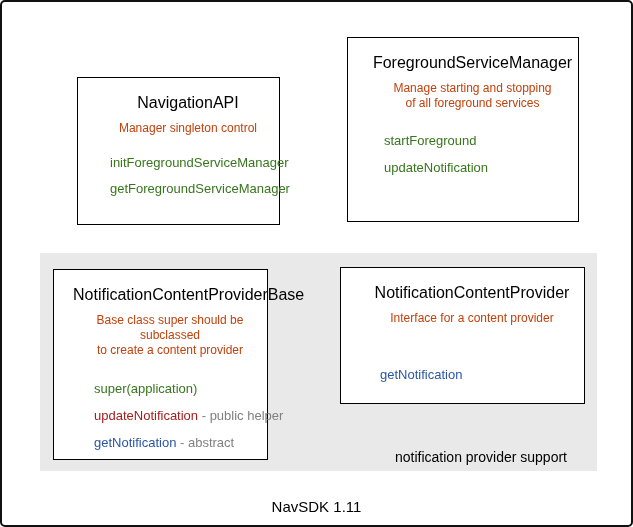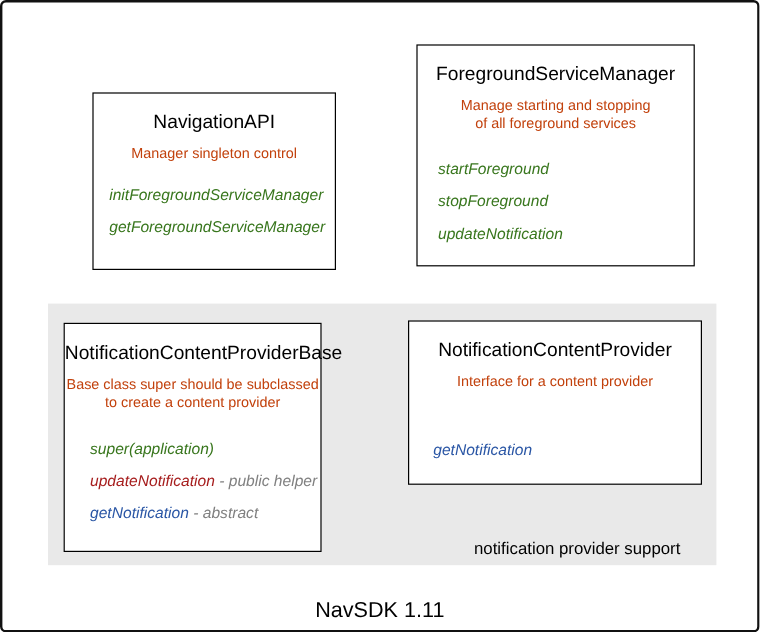--- a/index.html
+++ b/index.html
@@ -20,39 +20,40 @@
     left: 38px;
     top: 251px;
     width: 557px;
     height: 218px;
   }
   .node {
     position: absolute;
     box-sizing: border-box;
     border: 1.5px solid #000000;
     background: #ffffff;
+    padding-left: 19px;
   }
   .node .title {
     text-align: center;
     font-size: 16px;
     line-height: 19px;
     margin-top: 15px;
   }
   .node .desc {
     text-align: center;
     font-size: 12px;
     line-height: 15px;
     margin-top: 9px;
     color: #c2410c;
   }
   .methods {
     font-size: 13px;
     line-height: 13px;
   }
-  .method-row { white-space: nowrap; font-style: italic; }
+  .method-row { white-space: nowrap; }
   
   .box-nav   { left: 75px;  top: 75px;  width: 203px; height: 148px; }
   .box-fsm   { left: 345px; top: 35px;  width: 232px; height: 185px; }
   .box-base  { left: 51px;  top: 267px; width: 215px; height: 191px; }
   .box-prov  { left: 338px; top: 265px; width: 245px; height: 137px; }
 
   .box-nav  .methods { margin: 20px 0 0 13px; }
   .box-nav  .method-row + .method-row { margin-top: 13px; }
 
   .box-fsm  .methods { margin: 23px 0 0 17px; }
@@ -69,21 +70,21 @@
     top: 447px;
     font-size: 14px;
     color: #000000;
   }
   .caption {
     position: absolute;
     left: 0;
     right: 0;
     top: 496px;
     text-align: center;
-    font-size: 18px;
+    font-size: 15px;
     color: #000000;
   }
 </style>
 </head>
 <body>
 
 <div class="page">
 
   <div class="group-bg" style="background-color: rgb(233, 233, 233);"></div>
 
@@ -99,21 +100,20 @@
   </div>
 
   <div class="node box-fsm">
     <div class="title">ForegroundServiceManager</div>
     <div class="desc">
       <div>Manage starting and stopping</div>
       <div>of all foreground services</div>
     </div>
     <div class="methods">
       <div class="method-row" style="color: rgb(56, 118, 29);">startForeground</div>
-      <div class="method-row" style="color: rgb(56, 118, 29);">stopForeground</div>
       <div class="method-row" style="color: rgb(56, 118, 29);">updateNotification</div>
     </div>
   </div>
 
   <div class="node box-base">
     <div class="title">NotificationContentProviderBase</div>
     <div class="desc">
       <div>Base class super should be subclassed</div>
       <div>to create a content provider</div>
     </div>

